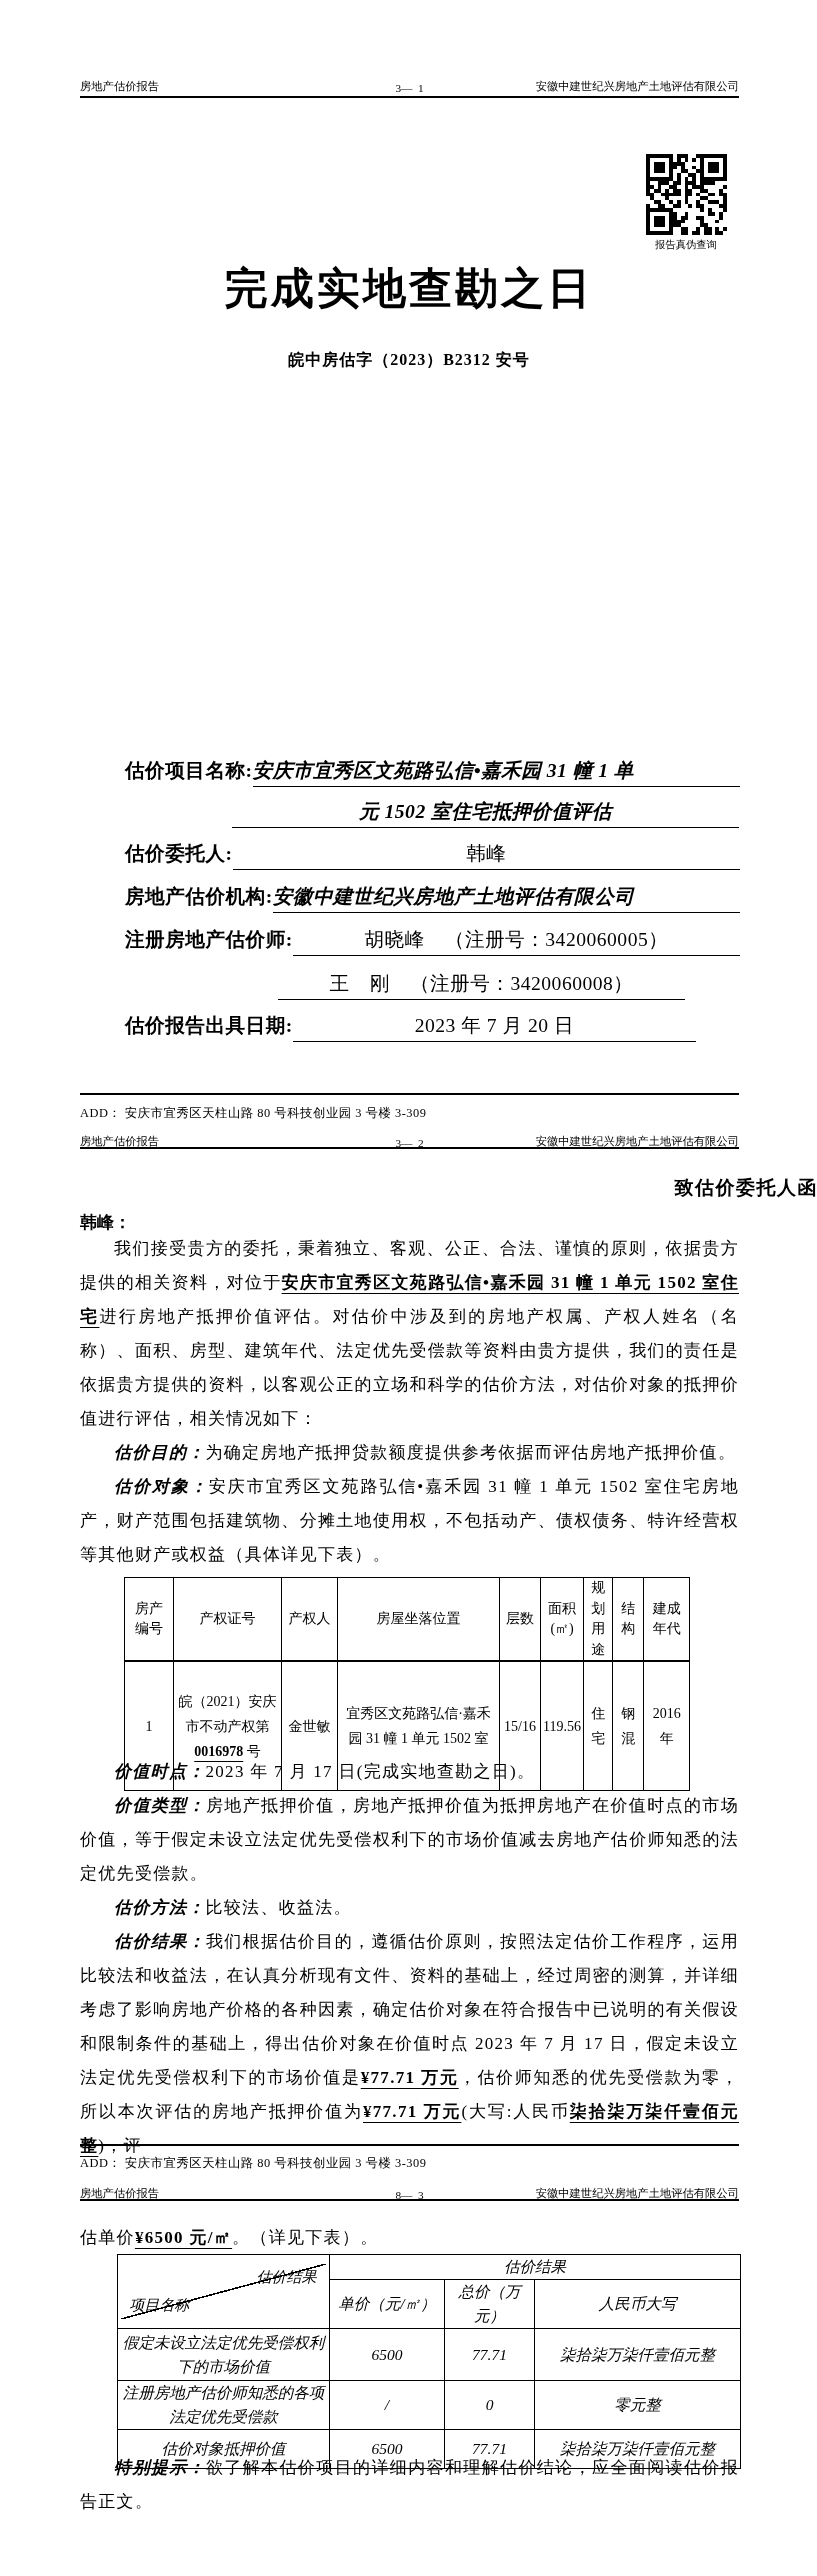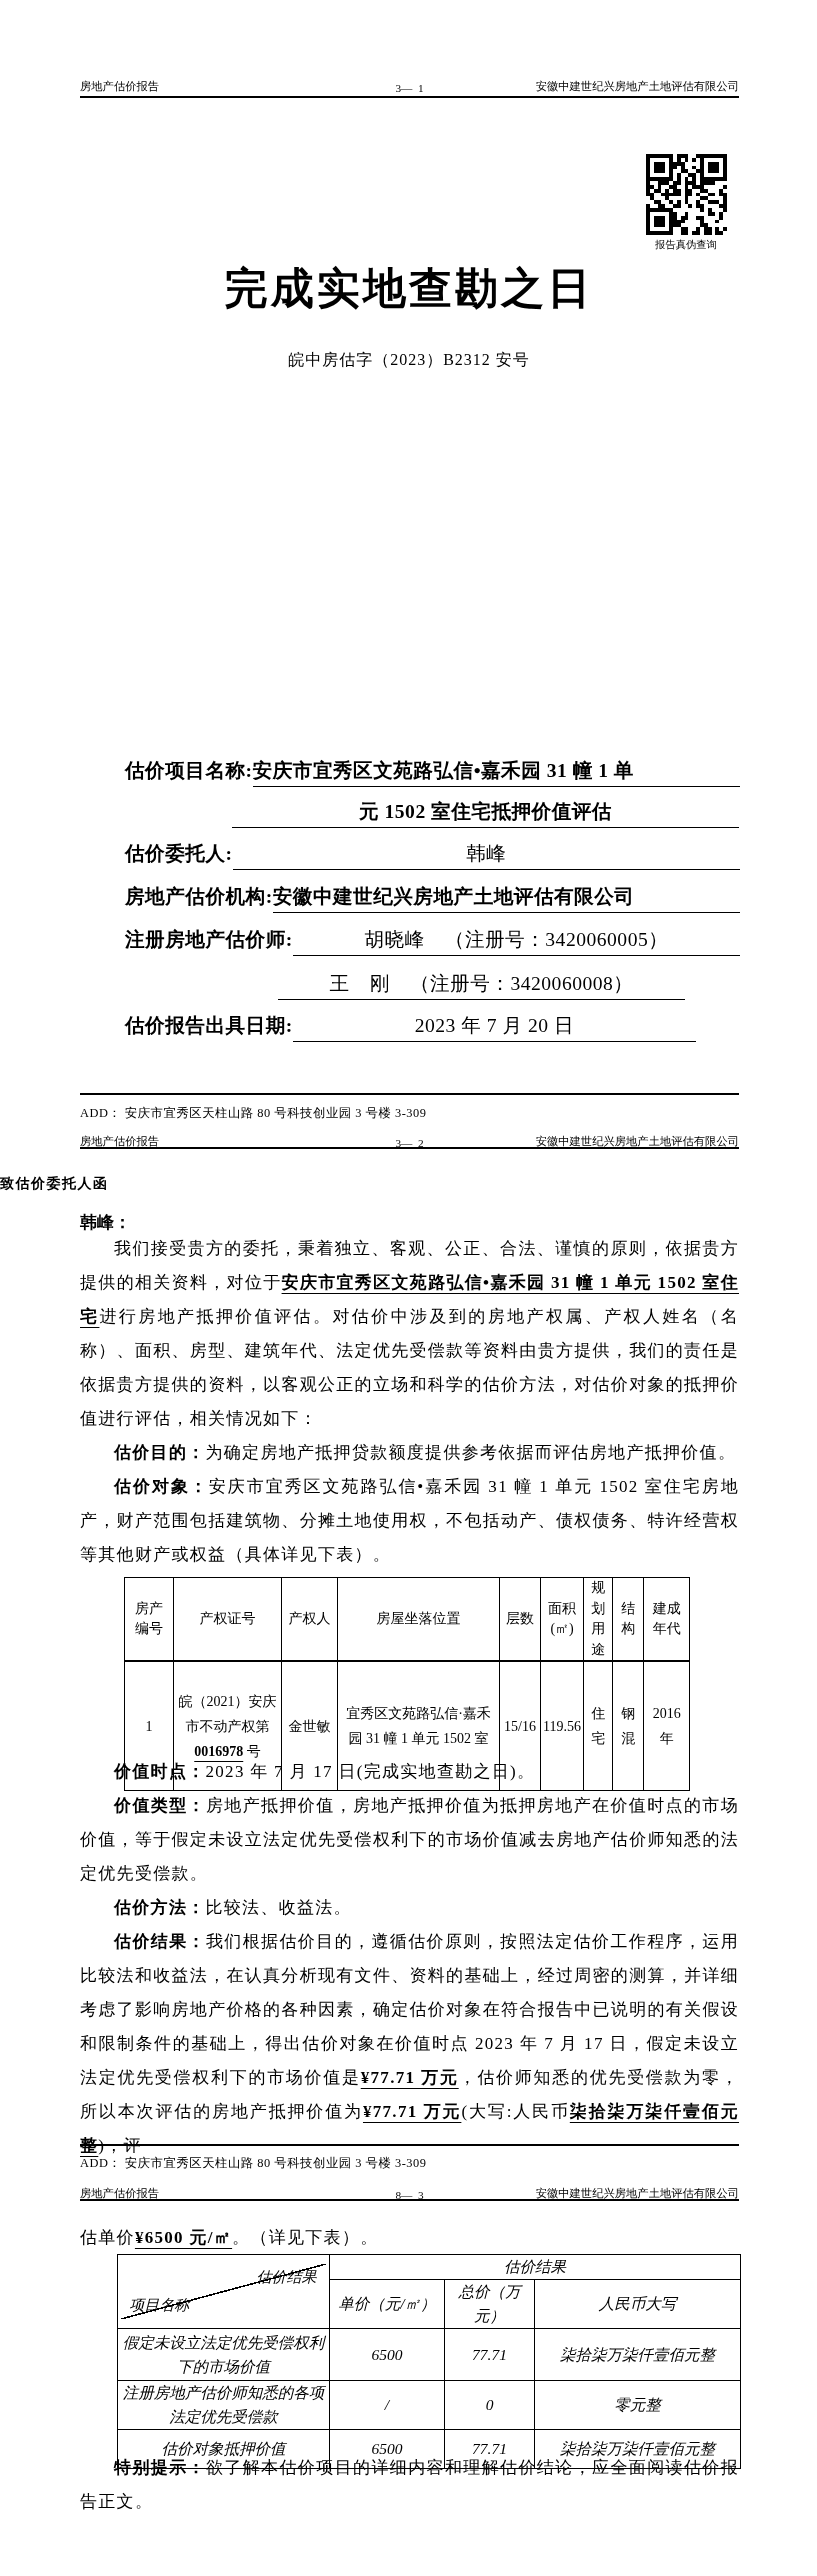--- a/index.html
+++ b/index.html
@@ -15,35 +15,35 @@
   
   #qr{position:absolute;left:646px;top:154px;width:81px;height:81px;display:grid;
       grid-template-columns:repeat(21,1fr);grid-template-rows:repeat(21,1fr);background:#fff;}
   #qr i{display:block;}
   #qr i.d{background:#000;}
   .qr-cap{position:absolute;left:640px;top:238px;width:92px;text-align:center;font-size:10.3px;}
   
   .title{position:absolute;left:0;top:260px;width:818px;text-align:center;
          font-size:43px;font-weight:700;letter-spacing:3.1px;}
   .subtitle{position:absolute;left:0;top:350px;width:818px;text-align:center;
-            font-size:16px;font-weight:400;letter-spacing:1px;}
+            font-size:16px;font-weight:700;letter-spacing:1px;}
   .crow{position:absolute;left:125px;width:615px;height:30px;display:flex;align-items:flex-start;
         font-size:19.6px;letter-spacing:0.5px;}
   .crow .lbl{font-weight:700;white-space:pre;padding-bottom:2.1px;}
   .crow .val{flex:1;border-bottom:1.5px solid #000;padding-bottom:2.1px;white-space:pre;}
   .crow .center{text-align:center;}
   .crow .left{text-align:left;}
-  .b{font-weight:700;}
+  .b{font-weight:700;font-style:italic;}
   
   .flow{position:absolute;left:80px;width:659px;font-size:17px;line-height:34px;
         text-align:justify;letter-spacing:1.3px;}
   .flow p{margin:0;text-indent:2em;}
   .flow p.noind{text-indent:0;}
-  .heading{position:absolute;left:0;top:1175px;width:818px;text-align:left;
-           font-size:14px;font-weight:700;letter-spacing:1.5px;}
+  .heading{position:absolute;left:0;top:1175px;width:818px;text-align:right;
+           font-size:19px;font-weight:700;letter-spacing:1.5px;}
   .salutation{position:absolute;left:80px;top:1211px;font-size:17px;font-weight:700;}
   .bu{font-weight:700;text-decoration:underline;text-decoration-thickness:1px;text-underline-offset:5.2px;}
   
   .t1{position:absolute;left:124px;top:1577px;border-collapse:collapse;font-size:14px;
       text-align:center;table-layout:fixed;}
   .t1 th,.t1 td{border:1px solid #000;font-weight:400;padding:0 2.1px;overflow:hidden;}
   .t1 th{white-space:pre-line;line-height:20.6px;}
   .t1 tr.h{height:46px;}
   .t1 tr.h th{border-bottom:2.6px solid #000;}
   .t1 tr.d{height:129px;}

